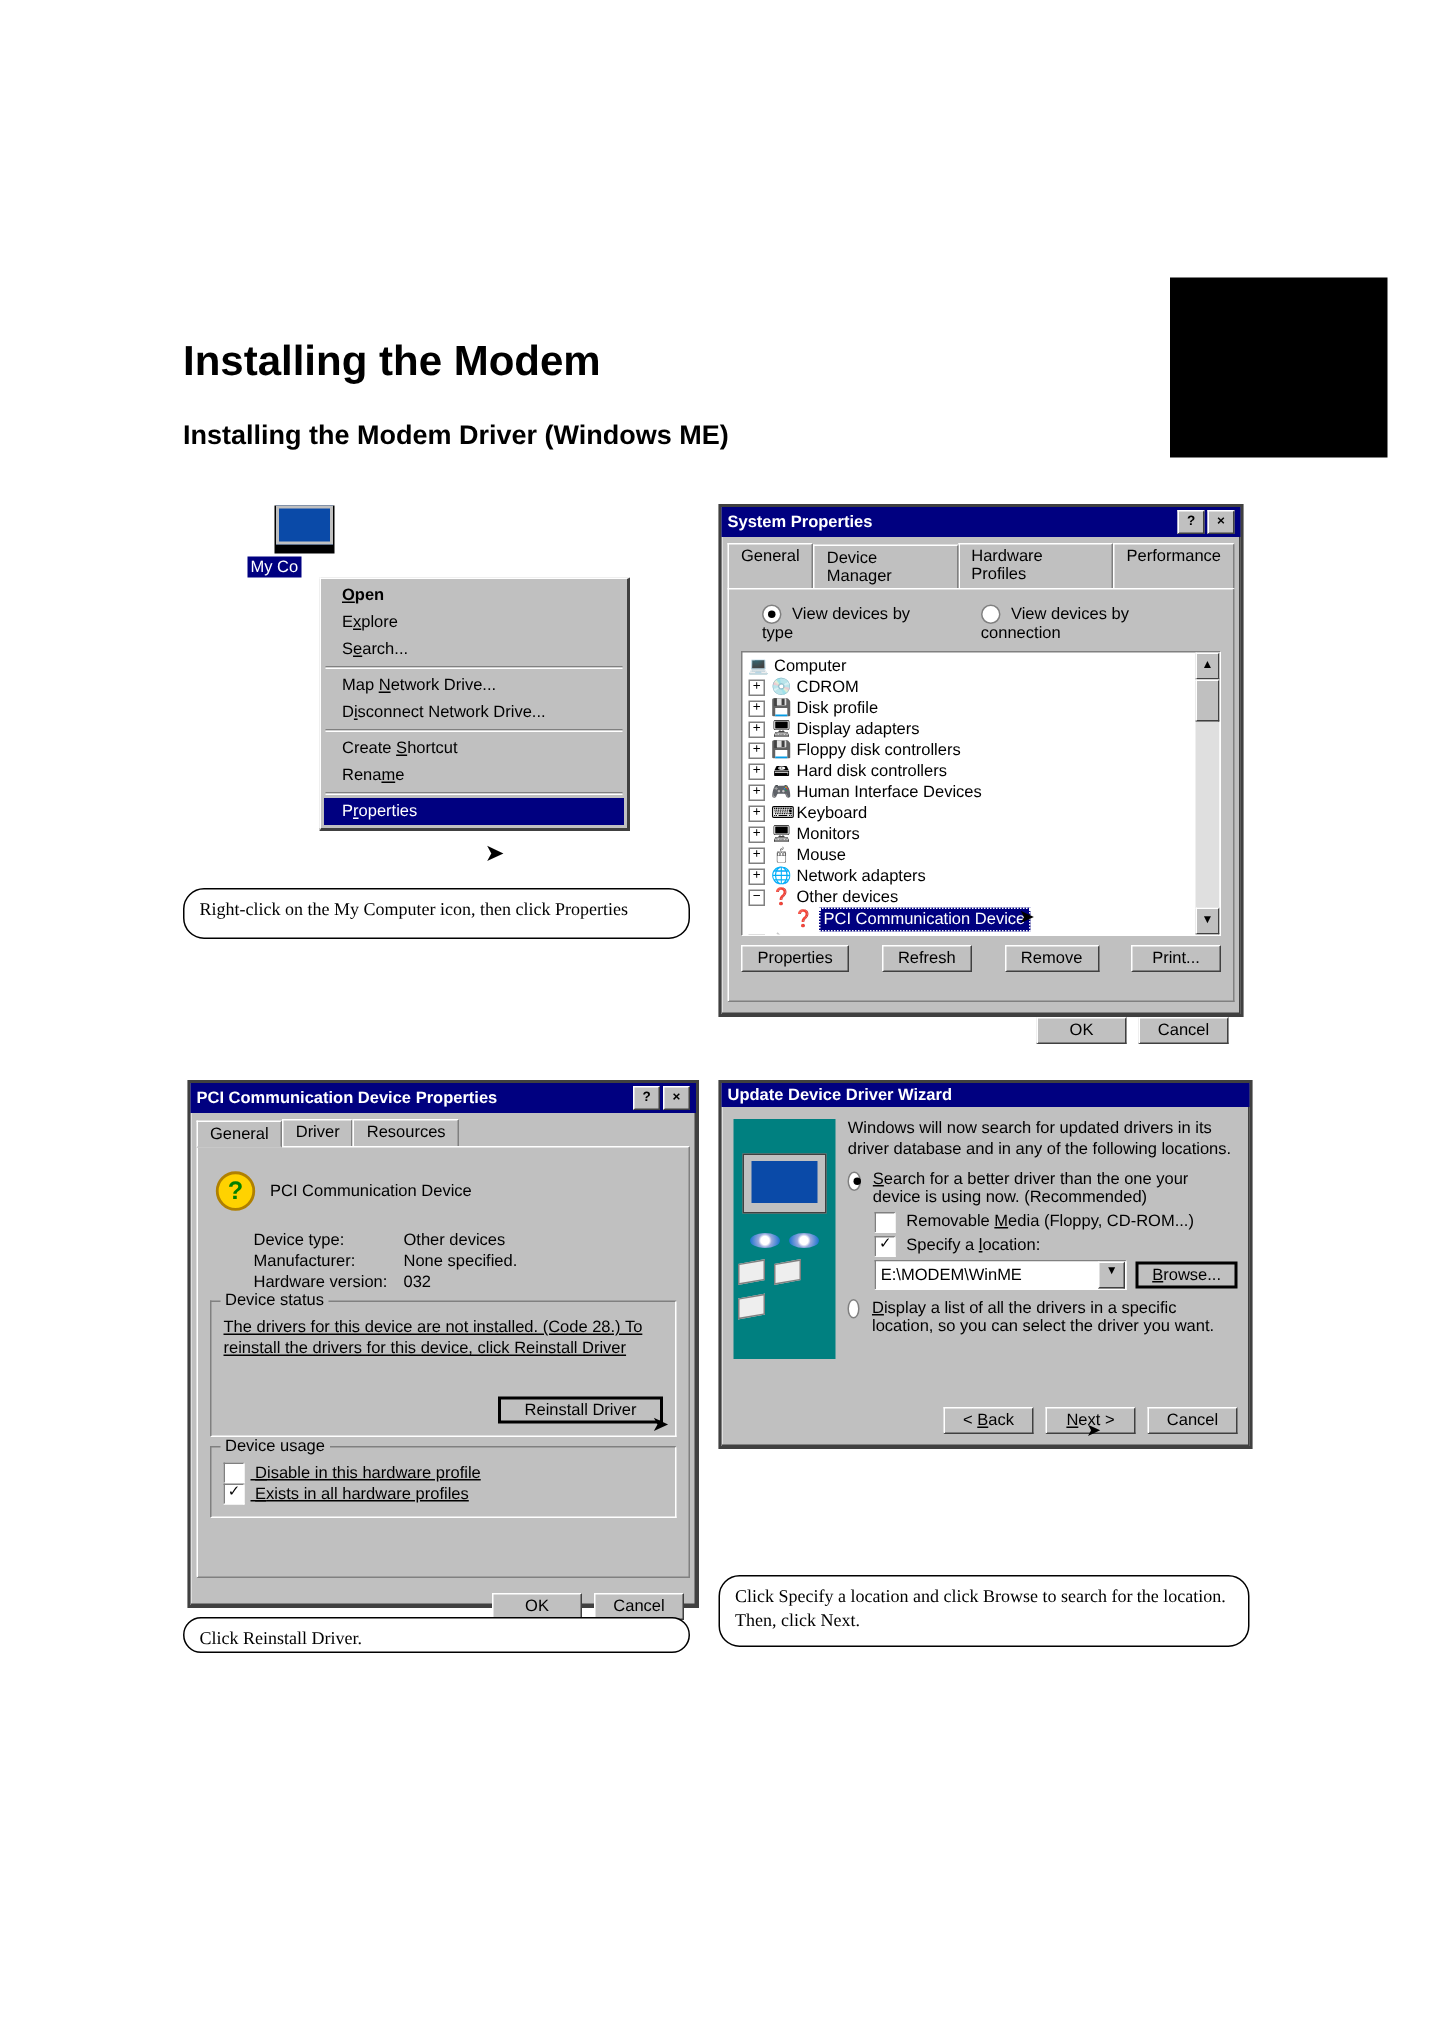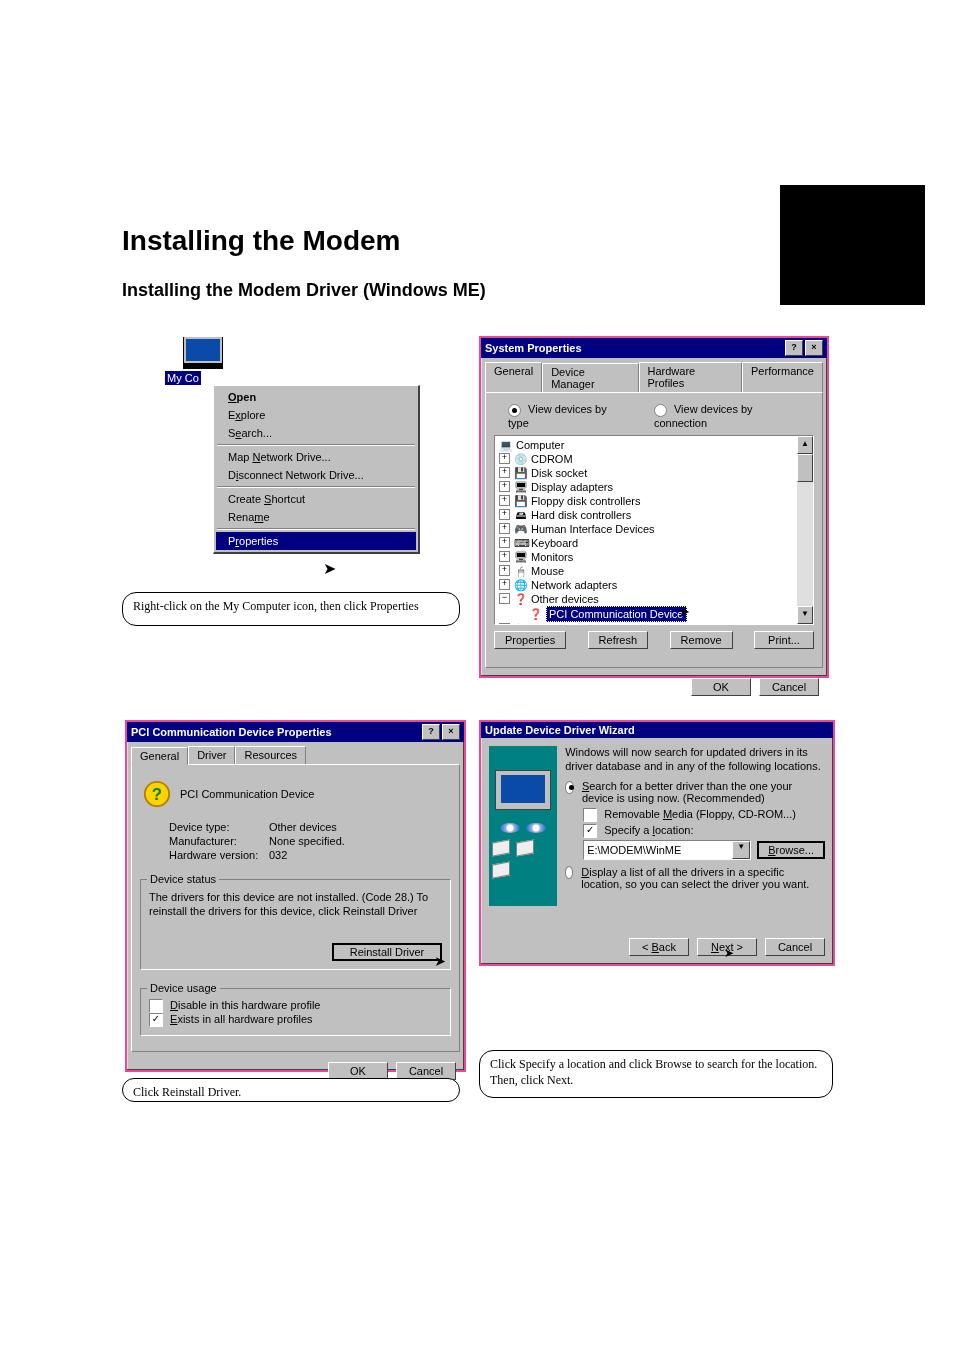--- a/index.html
+++ b/index.html
@@ -16,29 +16,29 @@
   .heading1 { position: absolute; left: 122px; top: 225px; font-family: Arial, sans-serif; font-size: 28px; font-weight: bold; }
   .heading2 { position: absolute; left: 122px; top: 280px; font-family: Arial, sans-serif; font-size: 18px; font-weight: bold; }
   .caption { font-family: Liberation Serif, serif; font-size: 12px; line-height: 1.3; }
   .caption-box { position: absolute; background: #fff; border: 1px solid #000; border-radius: 14px; padding: 6px 10px; box-sizing: border-box; }
 
   
   .win-face { background: #c0c0c0; }
   .win-titlebar { background: #000080; color: #fff; font-weight: bold; font-size: 11px; padding: 2px 4px; display: flex; align-items: center; }
   .win-titlebar .spacer { flex: 1; }
   .win-sysbtn { width: 16px; height: 14px; background: #c0c0c0; border: 1px solid #fff; border-right-color: #404040; border-bottom-color: #404040; margin-left: 2px; font-size: 9px; text-align: center; line-height: 12px; font-weight: bold; color: #000; }
-  .win-window { border: 2px solid #ec4899; box-shadow: inset -1px -1px 0 #404040, inset 1px 1px 0 #dfdfdf; }
+  .win-window { border: 2px solid #404040; box-shadow: inset -1px -1px 0 #404040, inset 1px 1px 0 #dfdfdf; }
   .btn3d { background: #c0c0c0; border: 1px solid #fff; border-right-color: #404040; border-bottom-color: #404040; padding: 2px 10px; font-size: 11px; min-width: 60px; text-align: center; font-family: inherit; }
   .btn3d.default { border: 2px solid #000; padding: 1px 9px; }
   .tabrow { display: flex; padding: 4px 4px 0; }
   .tab { background: #c0c0c0; border: 1px solid #fff; border-right-color: #808080; border-bottom: none; padding: 2px 8px; font-size: 11px; margin-right: 0; }
   .tab.active { position: relative; top: 1px; border-bottom: 1px solid #c0c0c0; }
   .tab-pane { background: #c0c0c0; border: 1px solid #fff; border-right-color: #808080; border-bottom-color: #808080; margin: 0 4px 4px; padding: 8px; }
   .sunken { border: 1px solid #808080; border-right-color: #fff; border-bottom-color: #fff; background: #fff; }
-  .groupbox { border: 1px solid #808080; border-right-color: #fff; border-bottom-color: #fff; position: relative; padding: 10px 8px 8px; margin-top: 18px; }
+  .groupbox { border: 1px solid #808080; border-right-color: #fff; border-bottom-color: #fff; position: relative; padding: 10px 8px 8px; margin-top: 6px; text-decoration: underline; }
   .groupbox > .legend { position: absolute; top: -7px; left: 6px; background: #c0c0c0; padding: 0 3px; font-size: 11px; }
   .tree-item { display: flex; align-items: center; font-size: 11px; line-height: 14px; }
   .plusbox { width: 9px; height: 9px; border: 1px solid #808080; font-size: 9px; line-height: 7px; text-align: center; margin-right: 4px; background: #fff; }
   .tree-icon { width: 14px; display: inline-block; text-align: center; margin-right: 3px; }
   .selected-node { background: #000080; color: #fff; border: 1px dotted #fff; padding: 0 2px; }
   .dropdown-arrow { background: #c0c0c0; border: 1px solid #fff; border-right-color: #404040; border-bottom-color: #404040; width: 16px; text-align: center; font-size: 8px; }
   .u { text-decoration: underline; }
   .cursor { position: absolute; font-size: 16px; pointer-events: none; }
 
   
@@ -128,21 +128,21 @@
             <span>Computer</span>
           </div>
         <div class="tree-item">
             <span class="plusbox">+</span>
             <span class="tree-icon">💿</span>
             <span>CDROM</span>
           </div>
         <div class="tree-item">
             <span class="plusbox">+</span>
             <span class="tree-icon">💾</span>
-            <span>Disk socket</span>
+            <span>Disk profile</span>
           </div>
         <div class="tree-item">
             <span class="plusbox">+</span>
             <span class="tree-icon">🖥</span>
             <span>Display adapters</span>
           </div>
         <div class="tree-item">
             <span class="plusbox">+</span>
             <span class="tree-icon">💾</span>
             <span>Floppy disk controllers</span>

